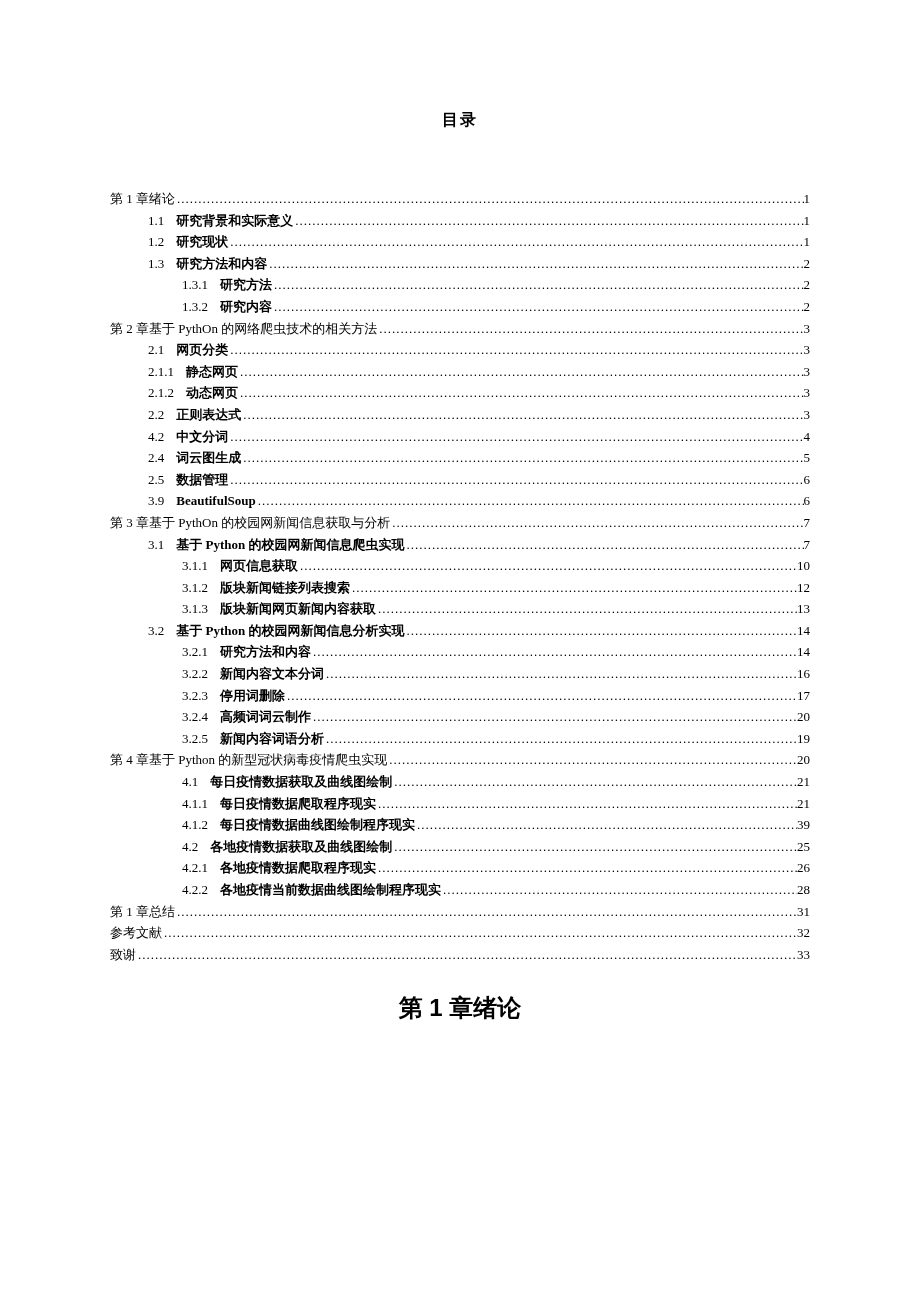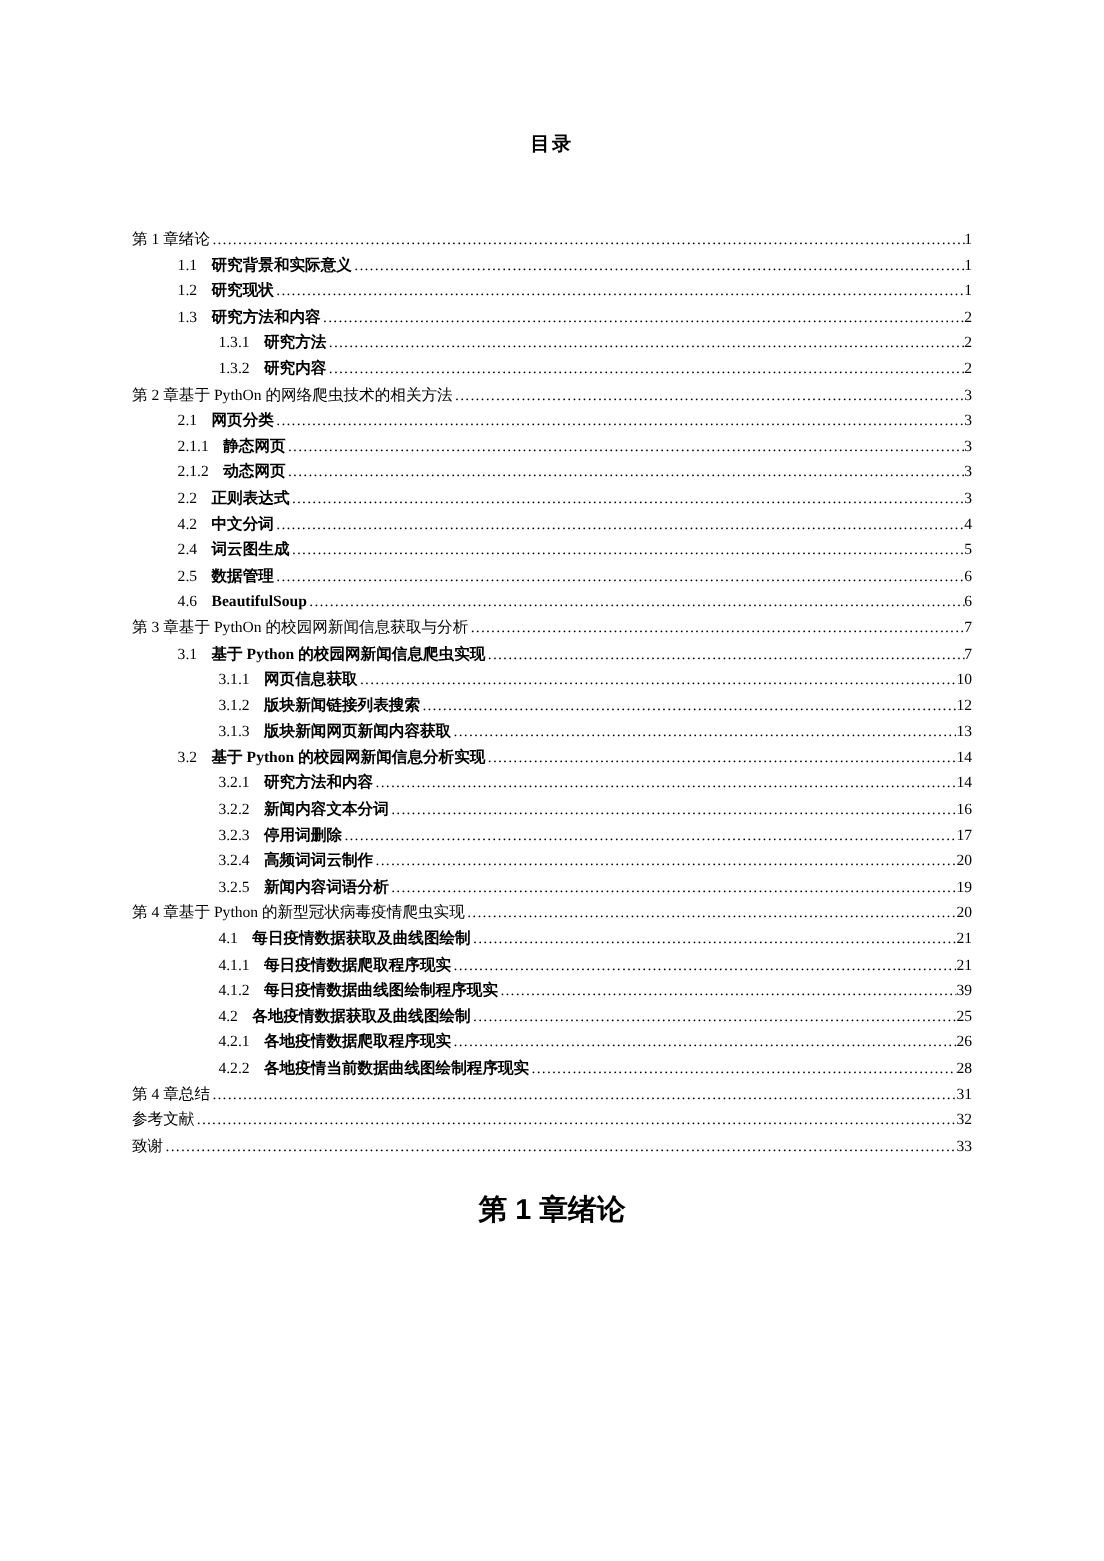--- a/index.html
+++ b/index.html
@@ -144,21 +144,21 @@
       <span class="leader">............................................................................................................................................................................................................................................................................................................</span>
       <span class="page">5</span>
     </div>
     <div class="toc-row lvl1b">
       <span class="num">2.5</span>
       <span class="label">数据管理</span>
       <span class="leader">............................................................................................................................................................................................................................................................................................................</span>
       <span class="page">6</span>
     </div>
     <div class="toc-row lvl1b">
-      <span class="num">4.6</span>
+      <span class="num">3.9</span>
       <span class="label">BeautifulSoup</span>
       <span class="leader">............................................................................................................................................................................................................................................................................................................</span>
       <span class="page">6</span>
     </div>
     <div class="toc-row lvl0">
       <span class="label">第 3 章基于 PythOn 的校园网新闻信息获取与分析</span>
       <span class="leader">............................................................................................................................................................................................................................................................................................................</span>
       <span class="page">7</span>
     </div>
     <div class="toc-row lvl1">
@@ -256,21 +256,21 @@
       <span class="leader">............................................................................................................................................................................................................................................................................................................</span>
       <span class="page">26</span>
     </div>
     <div class="toc-row lvl2">
       <span class="num">4.2.2</span>
       <span class="label">各地疫情当前数据曲线图绘制程序现实</span>
       <span class="leader">............................................................................................................................................................................................................................................................................................................</span>
       <span class="page">28</span>
     </div>
     <div class="toc-row lvl0">
-      <span class="label">第 4 章总结</span>
+      <span class="label">第 1 章总结</span>
       <span class="leader">............................................................................................................................................................................................................................................................................................................</span>
       <span class="page">31</span>
     </div>
     <div class="toc-row lvl0">
       <span class="label">参考文献</span>
       <span class="leader">............................................................................................................................................................................................................................................................................................................</span>
       <span class="page">32</span>
     </div>
     <div class="toc-row lvl0">
       <span class="label">致谢</span>

